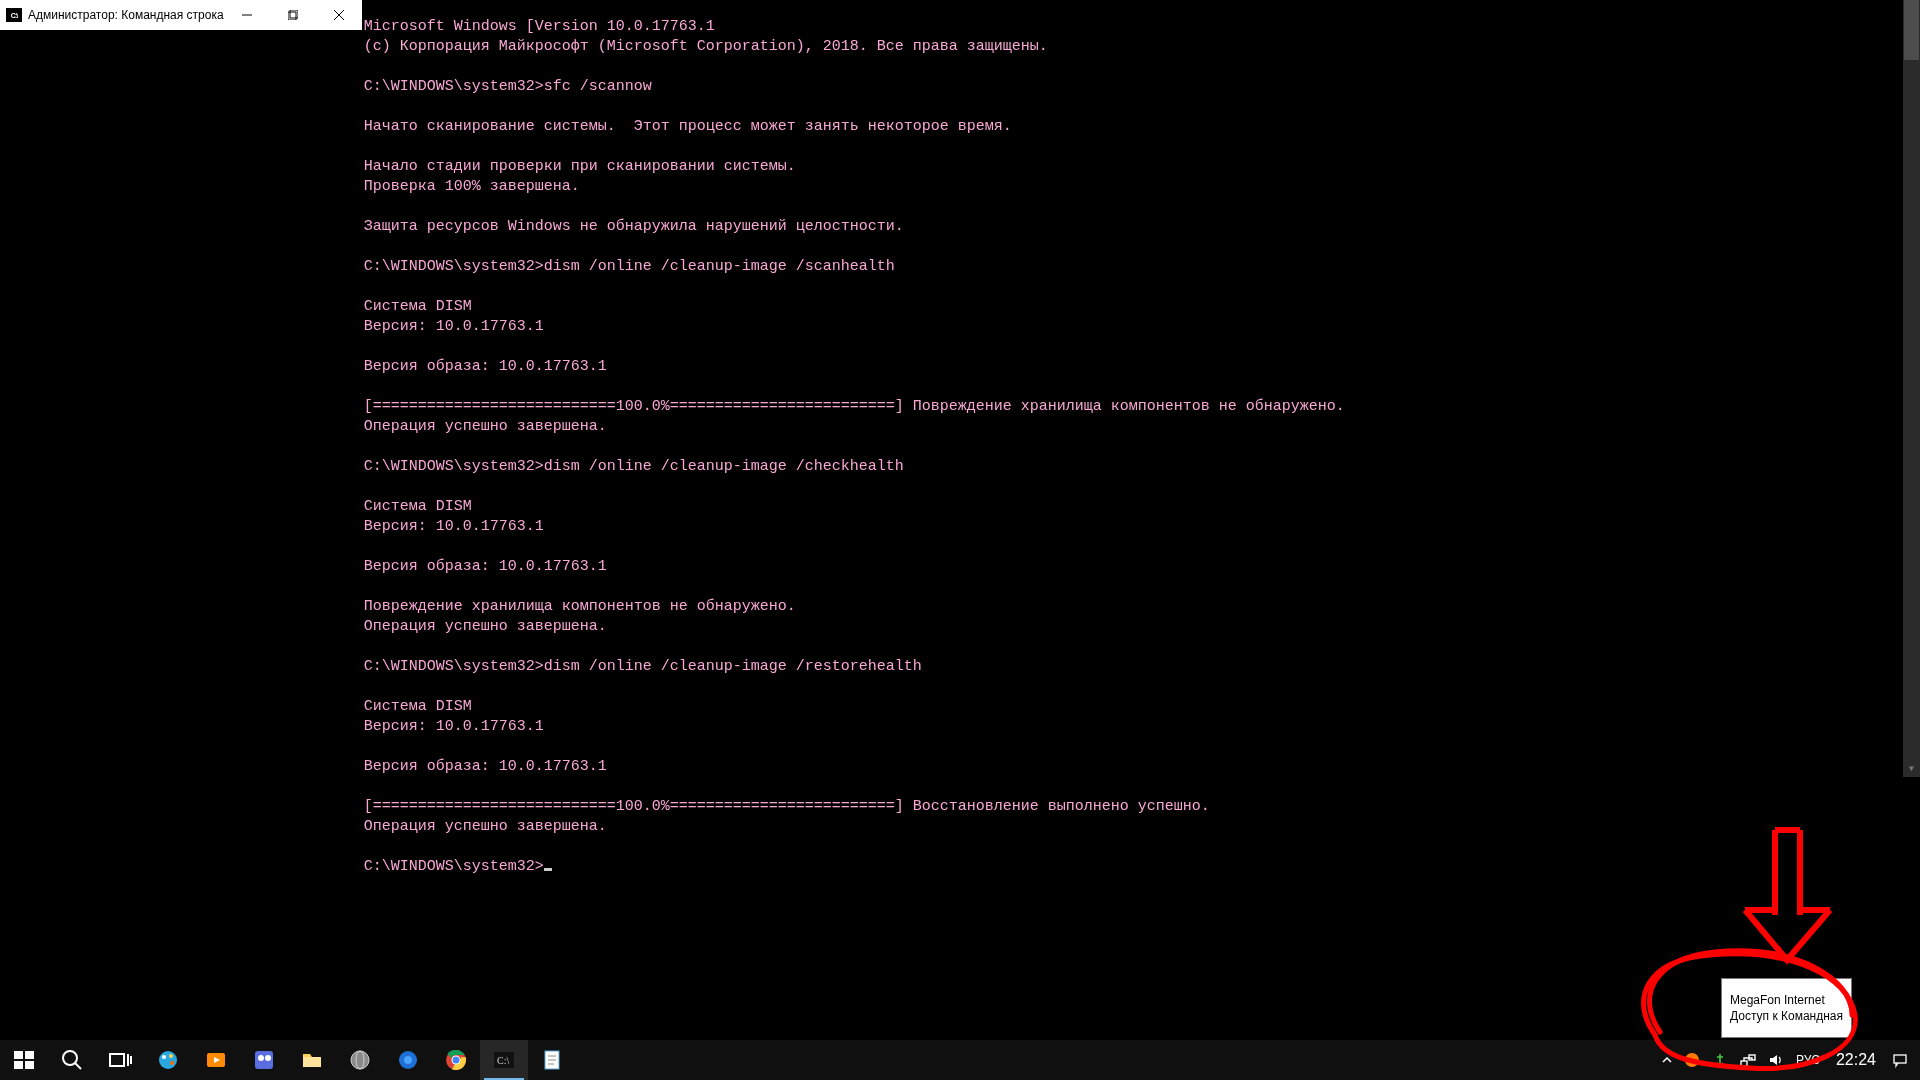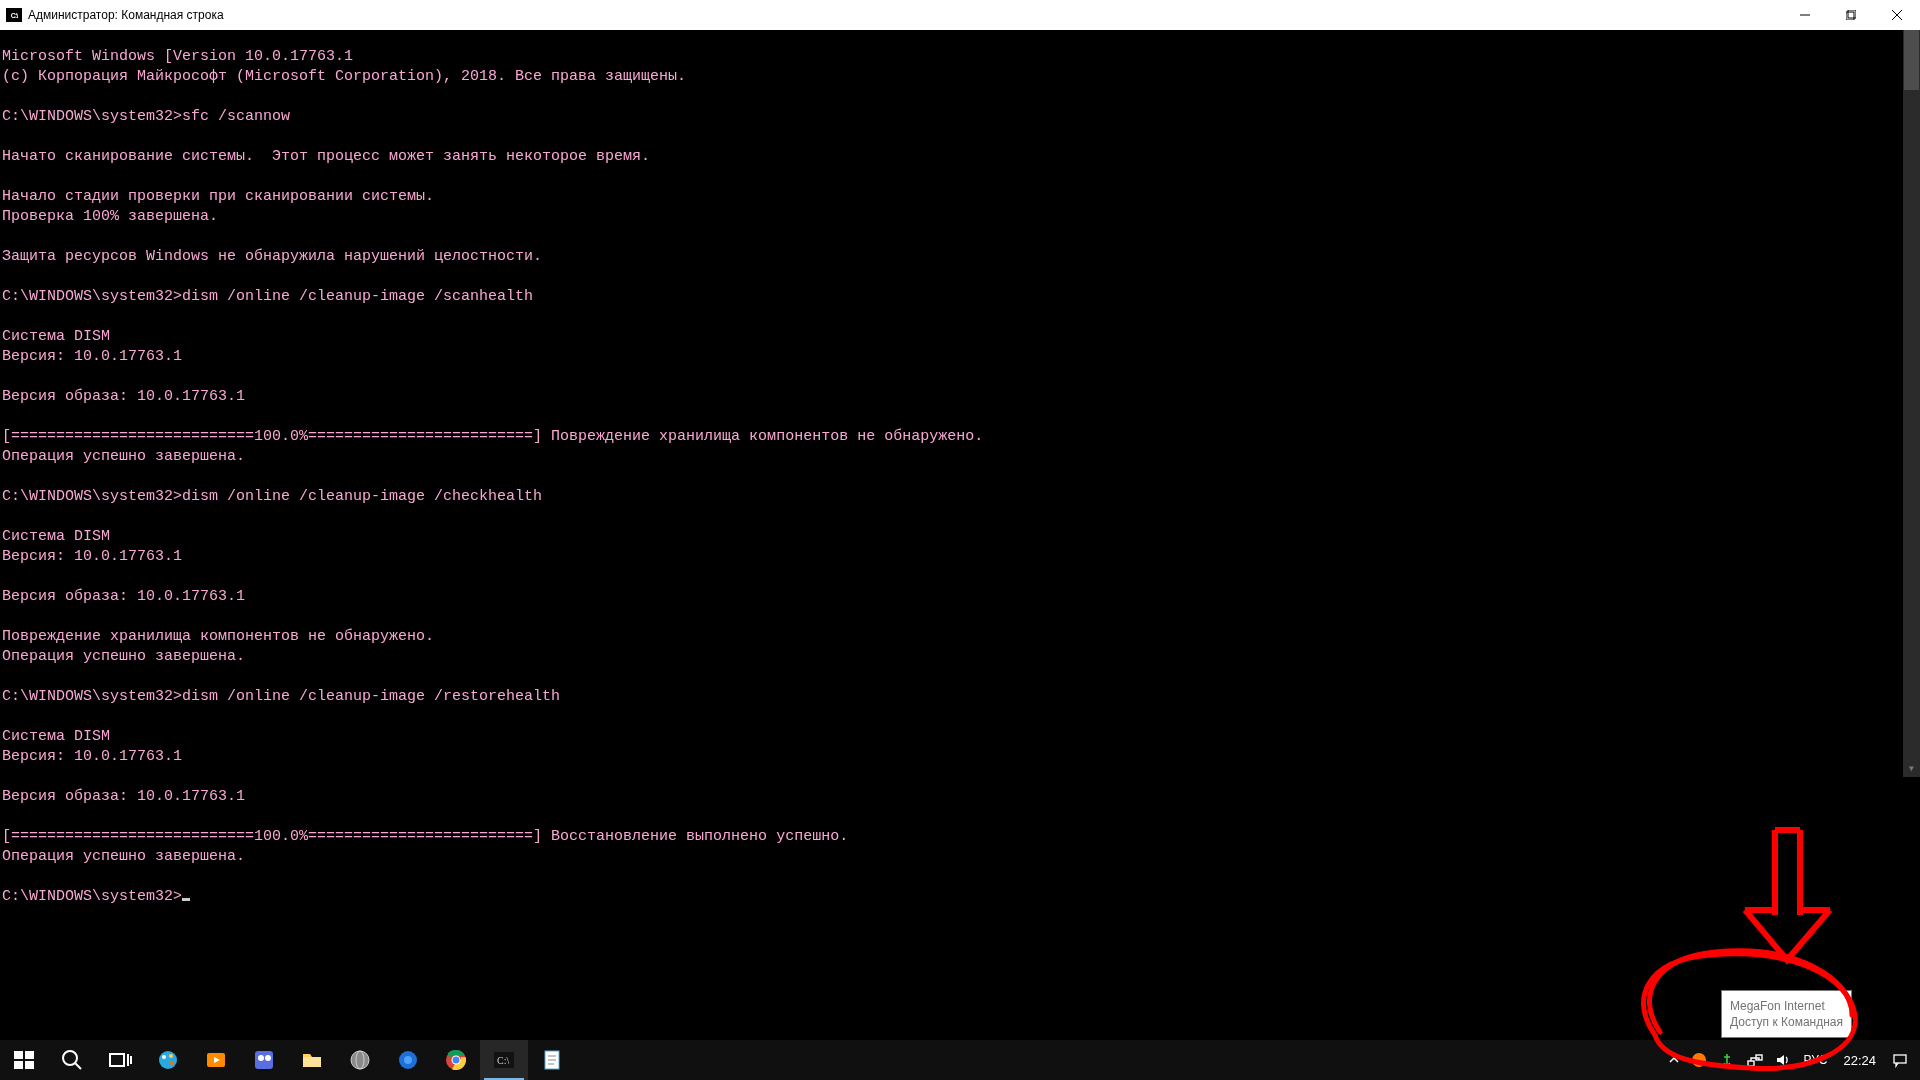--- a/index.html
+++ b/index.html
@@ -1,17 +1,17 @@
 <!DOCTYPE html>
 <html><head>
 <meta charset="utf-8">
 <style>
   html,body{margin:0;padding:0;width:1920px;height:1080px;overflow:hidden;font-family:Consolas,'Lucida Console',monospace;background:#000;}
   
-  .cmd-window{position:absolute;left:0;top:0;width:1920px;height:777px;background:#000;display:flex;flex-direction:column;}
+  .cmd-window{position:absolute;left:0;top:0;width:1920px;height:777px;background:#000;display:flex;flex-direction:row;}
   .title-bar{height:30px;background:#fff;display:flex;align-items:center;font-family:"Segoe UI",Tahoma,sans-serif;font-size:12px;color:#000;}
   .title-icon{width:16px;height:14px;margin:0 6px 0 6px;background:#000;display:flex;align-items:center;justify-content:center;color:#fff;font-size:7px;font-weight:bold;letter-spacing:-1px;}
   .title-text{flex:0 0 auto;}
   .title-spacer{flex:1 1 auto;}
   .win-btn{width:46px;height:30px;display:flex;align-items:center;justify-content:center;color:#000;}
   .win-btn svg{width:10px;height:10px;}
   .console-area{flex:1 1 auto;background:#000;position:relative;}
   .console-text{position:absolute;left:2px;top:2px;right:18px;color:#f9a8d4;font-family:Liberation Mono, monospace;font-size:15px;line-height:20px;white-space:pre;}
   .cursor{display:inline-block;width:8px;height:3px;background:#ccc;vertical-align:baseline;margin-bottom:-1px;}
   .v-scrollbar{position:absolute;right:0;top:0;width:17px;height:100%;background:#2b2b2b;}
@@ -21,23 +21,23 @@
   .v-scrollbar .arrow.down{bottom:0;}
   
   .taskbar{position:absolute;left:0;bottom:0;width:1920px;height:40px;background:#101010;display:flex;align-items:center;color:#fff;font-family:"Segoe UI",sans-serif;}
   .tb-btn{width:48px;height:40px;display:flex;align-items:center;justify-content:center;position:relative;}
   .tb-btn.active{background:#272727;}
   .tb-btn.active::after{content:"";position:absolute;left:4px;right:4px;bottom:0;height:2px;background:#76b9ed;}
   .tb-btn .ico{width:24px;height:24px;display:flex;align-items:center;justify-content:center;}
   .tb-flex{flex:1 1 auto;}
   .tray{display:flex;align-items:center;height:40px;}
   .tray-item{height:40px;display:flex;align-items:center;justify-content:center;padding:0 6px;font-size:12px;color:#fff;}
-  .clock{padding:0 10px;font-size:13px;}
-  
-  .net-tooltip{position:absolute;right:68px;bottom:42px;background:#fff;border:1px solid #767676;color:#737373;font-family:"Segoe UI",sans-serif;font-size:12px;padding:7px 8px;line-height:16px;text-align:left;z-index:50;}
+  .clock{padding:0 10px;font-size:16px;}
+  
+  .net-tooltip{position:absolute;right:68px;bottom:42px;background:#fff;border:1px solid #767676;color:#000000;font-family:"Segoe UI",sans-serif;font-size:12px;padding:13px 8px;line-height:16px;text-align:left;z-index:50;}
   
   .annot{position:absolute;right:40px;bottom:10px;width:280px;height:260px;pointer-events:none;z-index:60;}
   .annot svg{width:100%;height:100%;overflow:visible;}
 </style>
 </head>
 <body>
 
 <div class="cmd-window">
 
   <div class="title-bar">

